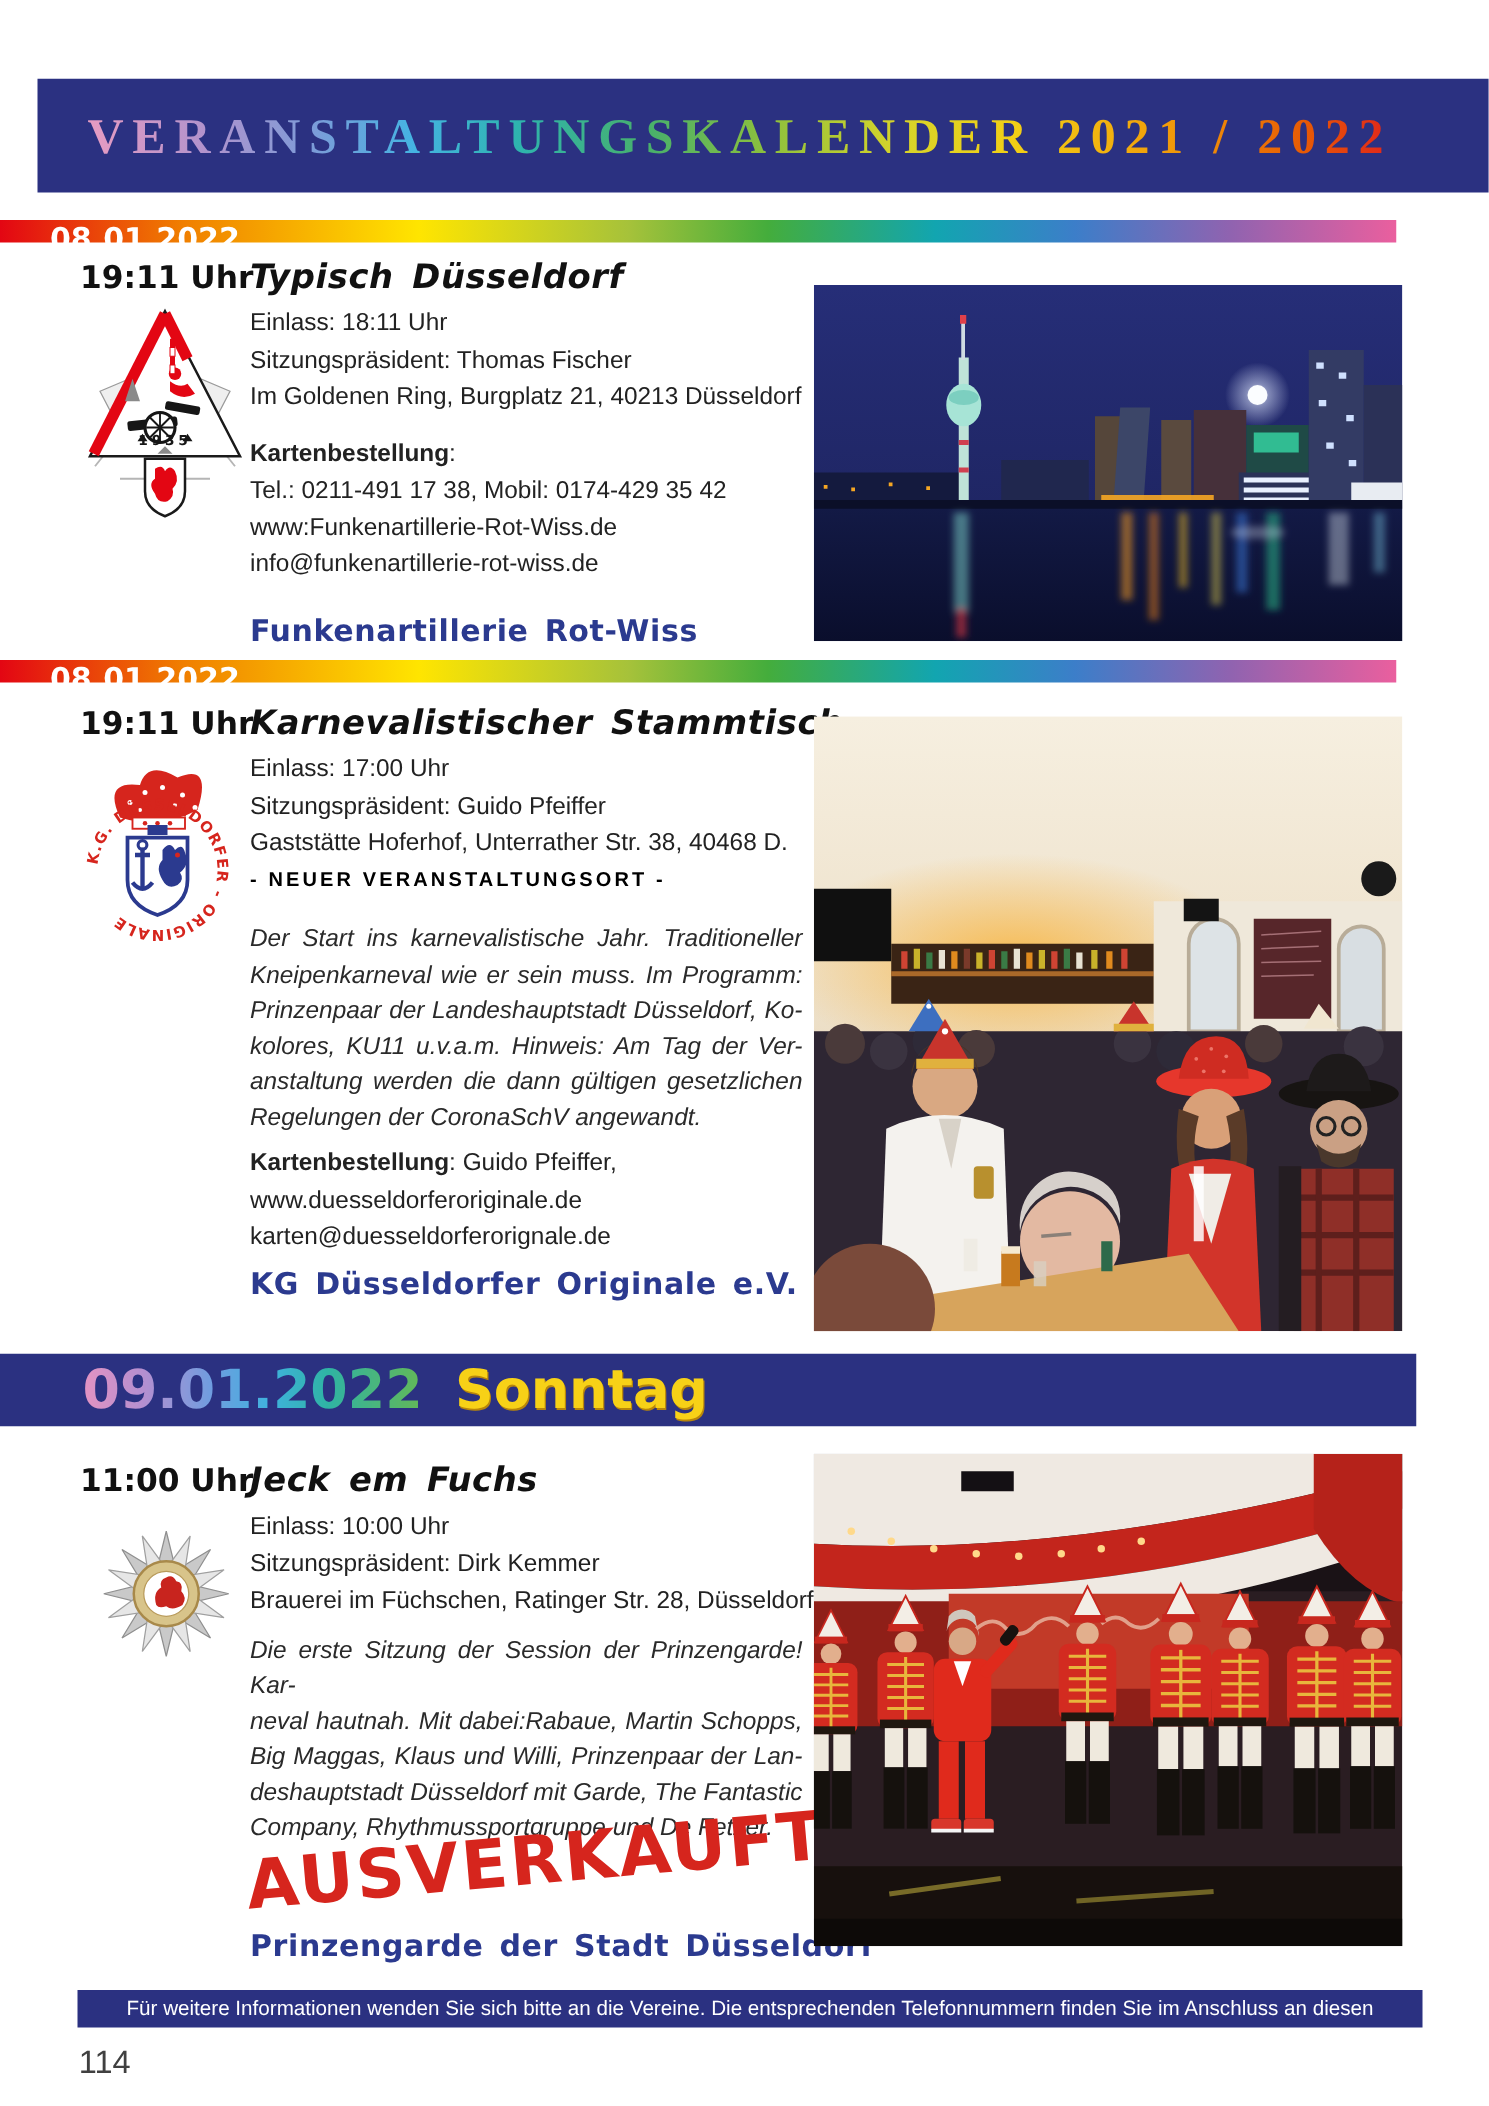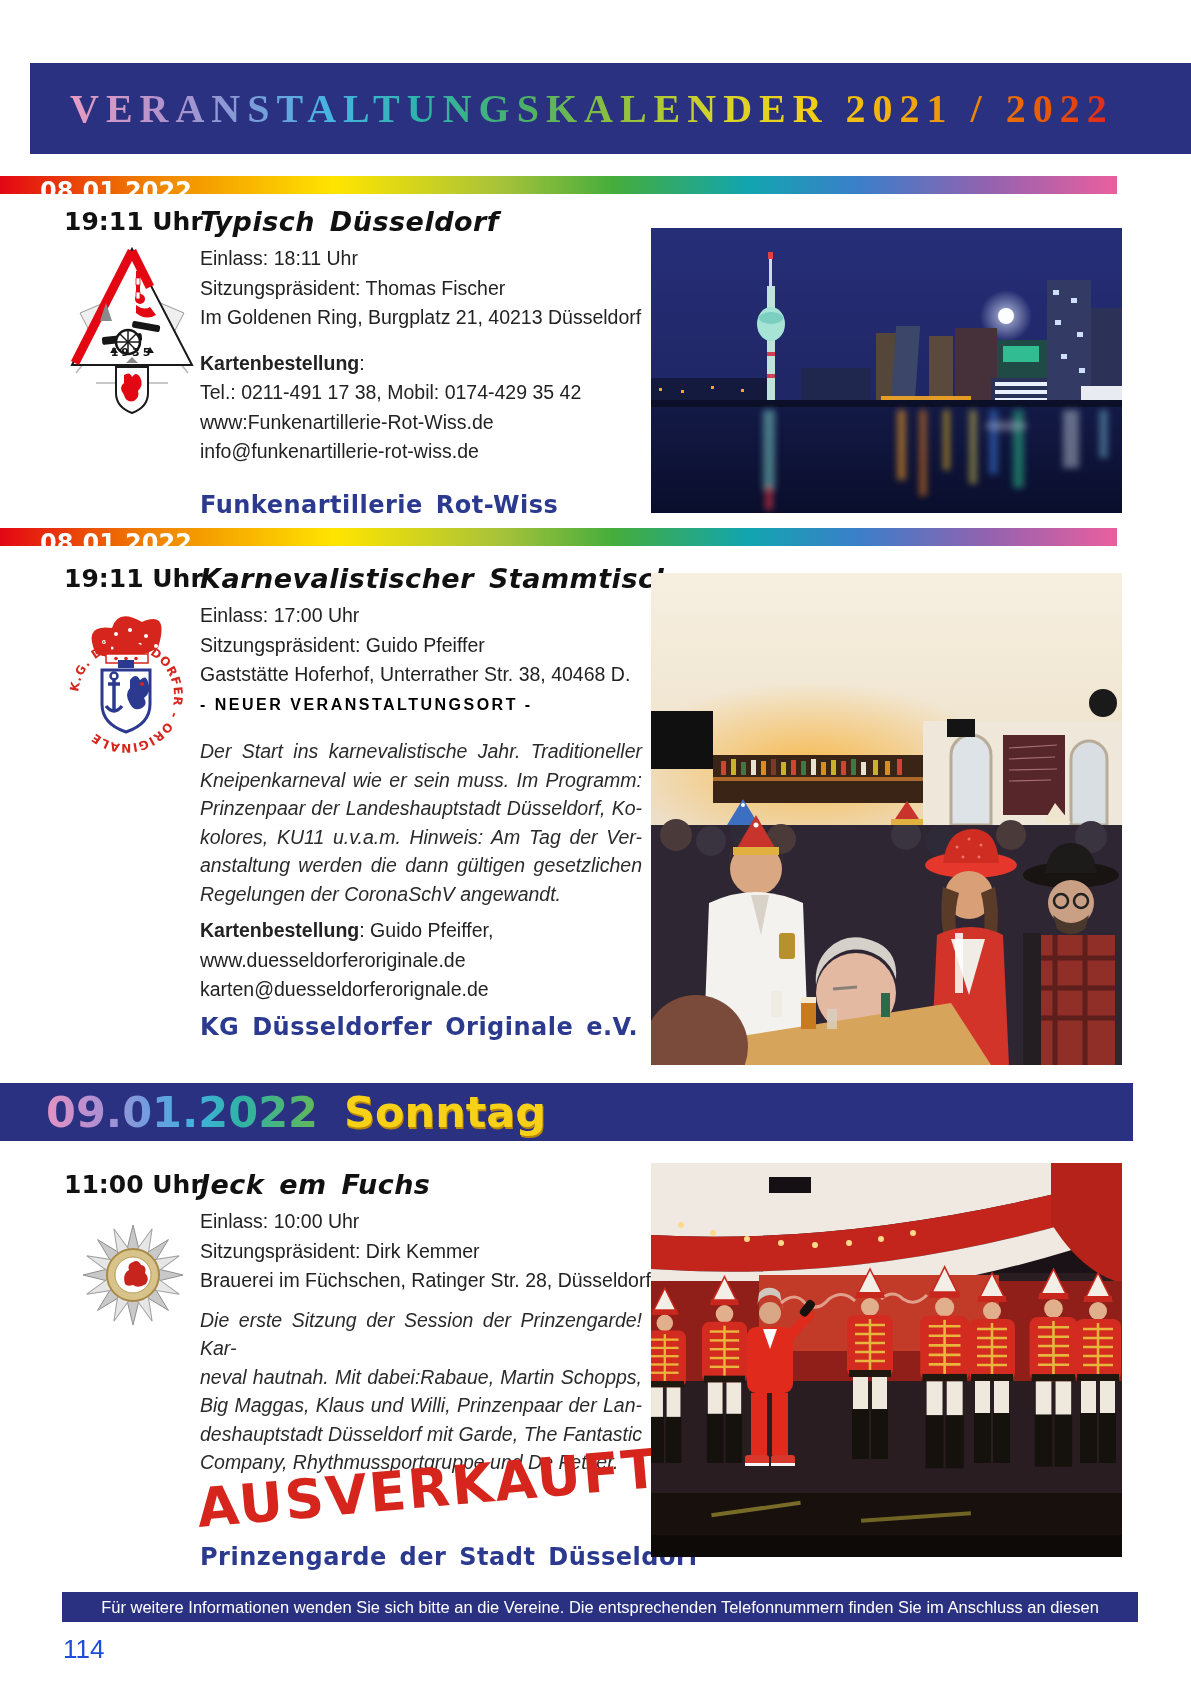--- a/index.html
+++ b/index.html
@@ -44,31 +44,31 @@
   
   .photo{position:absolute;left:651px;width:471px;overflow:hidden;}
   .photo svg{display:block;}
 
   
   .logo{position:absolute;}
 
   
   .day-band{position:absolute;left:0;top:1083px;width:1133px;height:58px;background:#2b3181;
     white-space:nowrap;}
-  .day-band .inner{padding-left:46px;line-height:58px;font-family:"DejaVu Sans",sans-serif;
+  .day-band .inner{padding-left:66px;line-height:58px;font-family:"DejaVu Sans",sans-serif;
     font-weight:bold;font-size:43px;}
   .day-date{color:#7ea8dd;
     background:linear-gradient(90deg,#e393c2 0%,#b48fd0 18%,#6f9ddf 38%,#3fb2de 55%,#2fb3a4 72%,#63b857 100%);
     -webkit-background-clip:text;background-clip:text;-webkit-text-fill-color:transparent;}
   .day-name{color:#f7d117;margin-left:26px;text-shadow:1px 2px 0 #b8860b;}
 
   
   .footer-bar{position:absolute;left:62px;top:1592px;width:1076px;height:30px;background:#2b3181;
     color:#fff;text-align:center;font-size:16.5px;line-height:30px;}
-  .page-number{position:absolute;left:63px;top:1634px;font-size:26px;color:#1d4ed8;}
+  .page-number{position:absolute;left:63px;top:1634px;font-size:26px;color:#404040;}
 </style>
 </head>
 <body>
 
 <div class="page">
 
   <div class="header-band">
     <div class="header-title">VERANSTALTUNGSKALENDER 2021 / 2022</div>
   </div>
 

